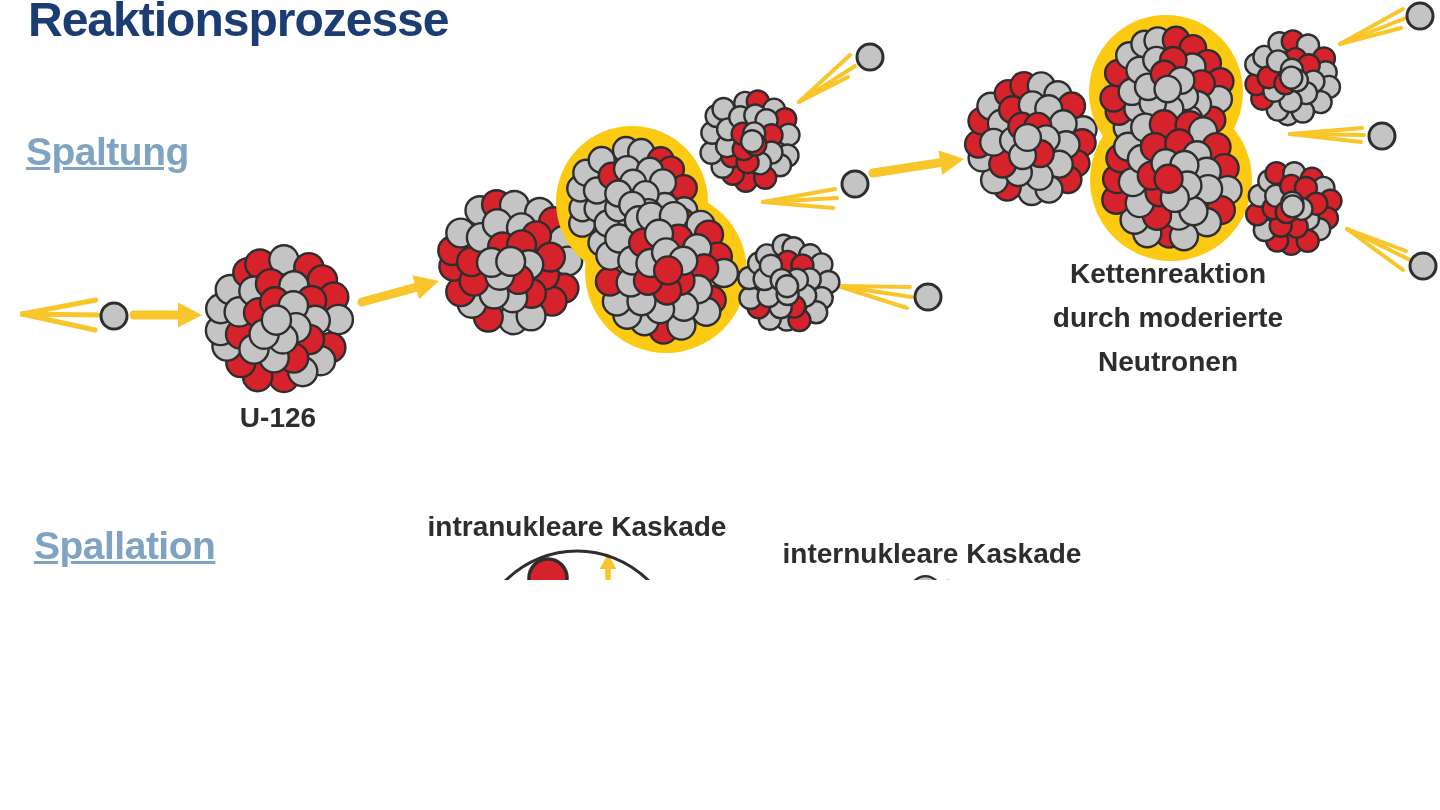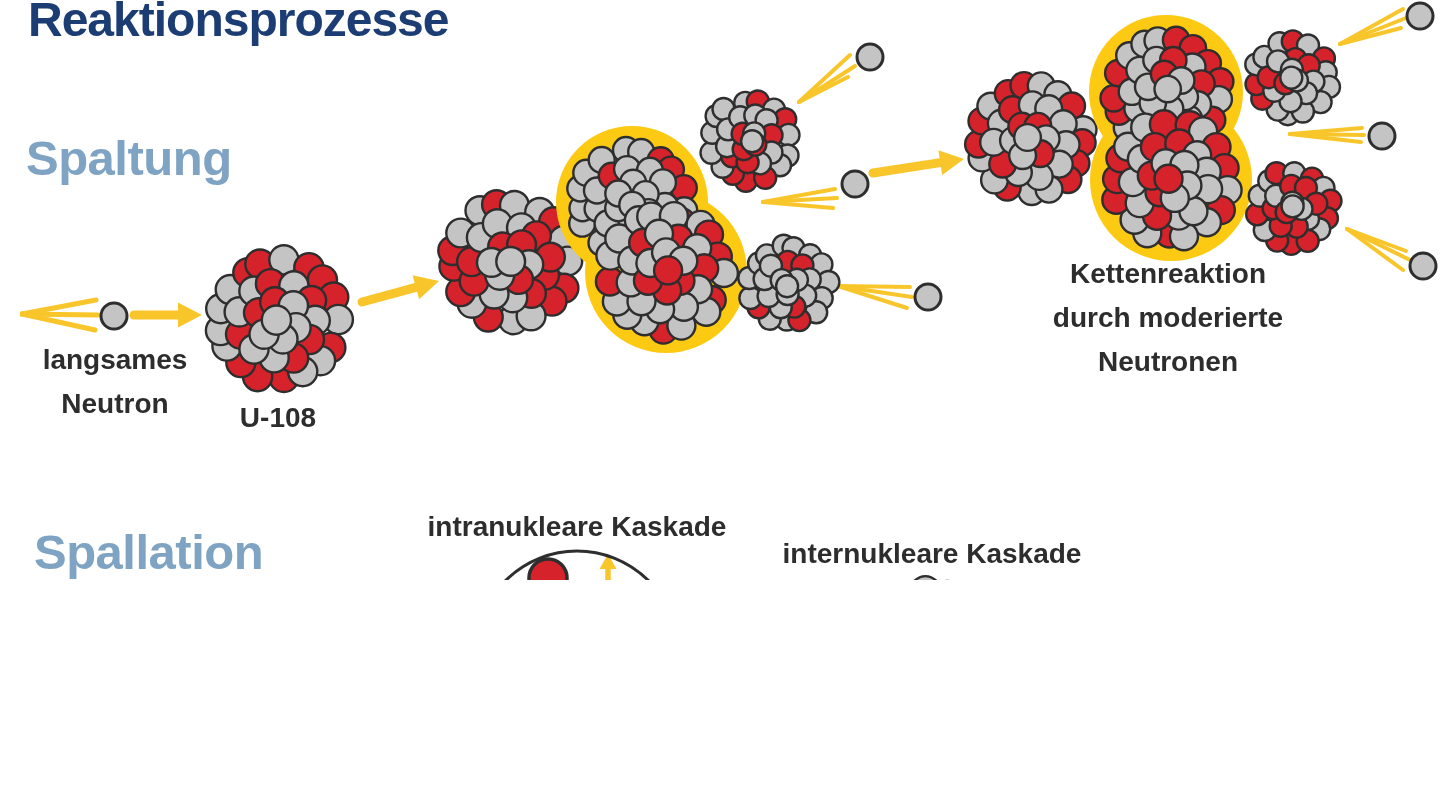--- a/index.html
+++ b/index.html
@@ -2,21 +2,21 @@
 <html><head>
 <meta charset="utf-8">
 <style>
   html,body{margin:0;padding:0;background:#fff;}
   #stage{position:relative;width:1440px;height:580px;overflow:hidden;background:#ffffff;
          font-family:"Liberation Sans",sans-serif;margin-left:20px;}
   #art{position:absolute;left:0;top:0;}
   .lbl{position:absolute;font-weight:700;font-size:28px;line-height:44px;color:#2d2d2d;
        text-align:center;transform:translateX(-50%);white-space:pre-line;}
   #title{position:absolute;left:8px;top:-8px;font-weight:700;font-size:48px;color:#1c3c74;letter-spacing:-1px;}
-  .hdr{position:absolute;font-weight:700;font-size:49px;color:#7fa3c2;letter-spacing:-0.5px;}
+  .hdr{position:absolute;font-weight:700;font-size:39px;color:#7fa3c2;letter-spacing:-0.5px;text-decoration:underline;}
   .pi{font-family:"DejaVu Serif",serif;font-style:italic;font-size:33px;line-height:33px;}
 </style>
 </head>
 <body>
 
 <div id="stage">
   <svg id="art" width="1440" height="810" viewBox="0 0 1440 810">
       <line x1="340" y1="757" x2="463" y2="616" stroke="#9FBCD8" stroke-width="3" stroke-dasharray="13 9"></line>
       <line x1="340" y1="757" x2="540" y2="752" stroke="#9FBCD8" stroke-width="3" stroke-dasharray="13 9"></line>
       <line x1="341" y1="803" x2="490" y2="807" stroke="#9FBCD8" stroke-width="3" stroke-dasharray="13 9"></line>
@@ -647,23 +647,21 @@
       <circle cx="947" cy="742" r="12" fill="#C4C4C4" stroke="#2E2E2E" stroke-width="3"></circle>
       <circle cx="858" cy="797" r="12" fill="#C4C4C4" stroke="#2E2E2E" stroke-width="3"></circle>
       <circle cx="1048" cy="795" r="13" fill="#D6222B" stroke="#2E2E2E" stroke-width="3"></circle>
     </svg>
 
   <div id="title">Reaktionsprozesse</div>
 
   <div class="hdr" style="left:6px;top:130px;">Spaltung</div>
   <div class="hdr" style="left:14px;top:524px;">Spallation</div>
 
-  <div class="lbl" style="left:95px;top:338px;">langsames
-Neutron</div>
-  <div class="lbl" style="left:258px;top:396px;">U-108</div>
+  <div class="lbl" style="left:258px;top:396px;">U-126</div>
   <div class="lbl" style="left:1148px;top:252px;">Kettenreaktion
 durch moderierte
 Neutronen</div>
 
   <div class="lbl" style="left:264px;top:660px;">Blei</div>
   <div class="lbl pi" style="left:351px;top:570px;">π</div>
   <div class="lbl" style="left:557px;top:505px;">intranukleare Kaskade</div>
   <div class="lbl" style="left:912px;top:532px;">internukleare Kaskade</div>
   <div class="lbl" style="left:97px;top:797px;">Si</div>
 </div>

